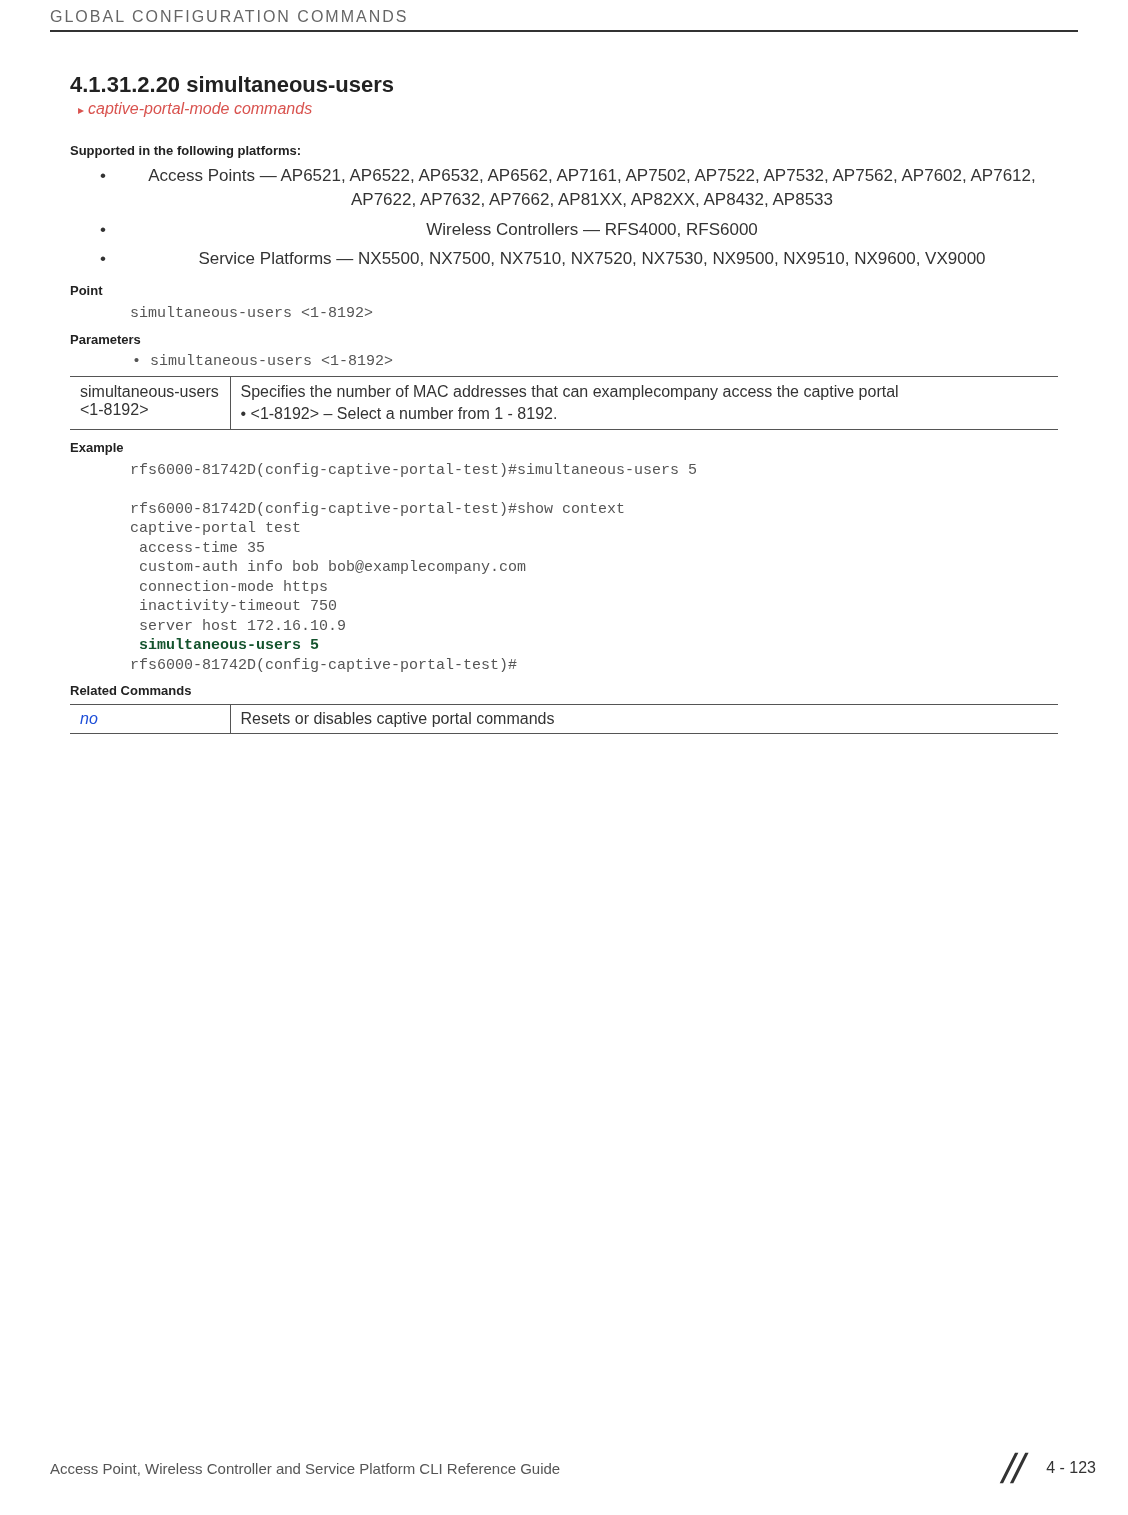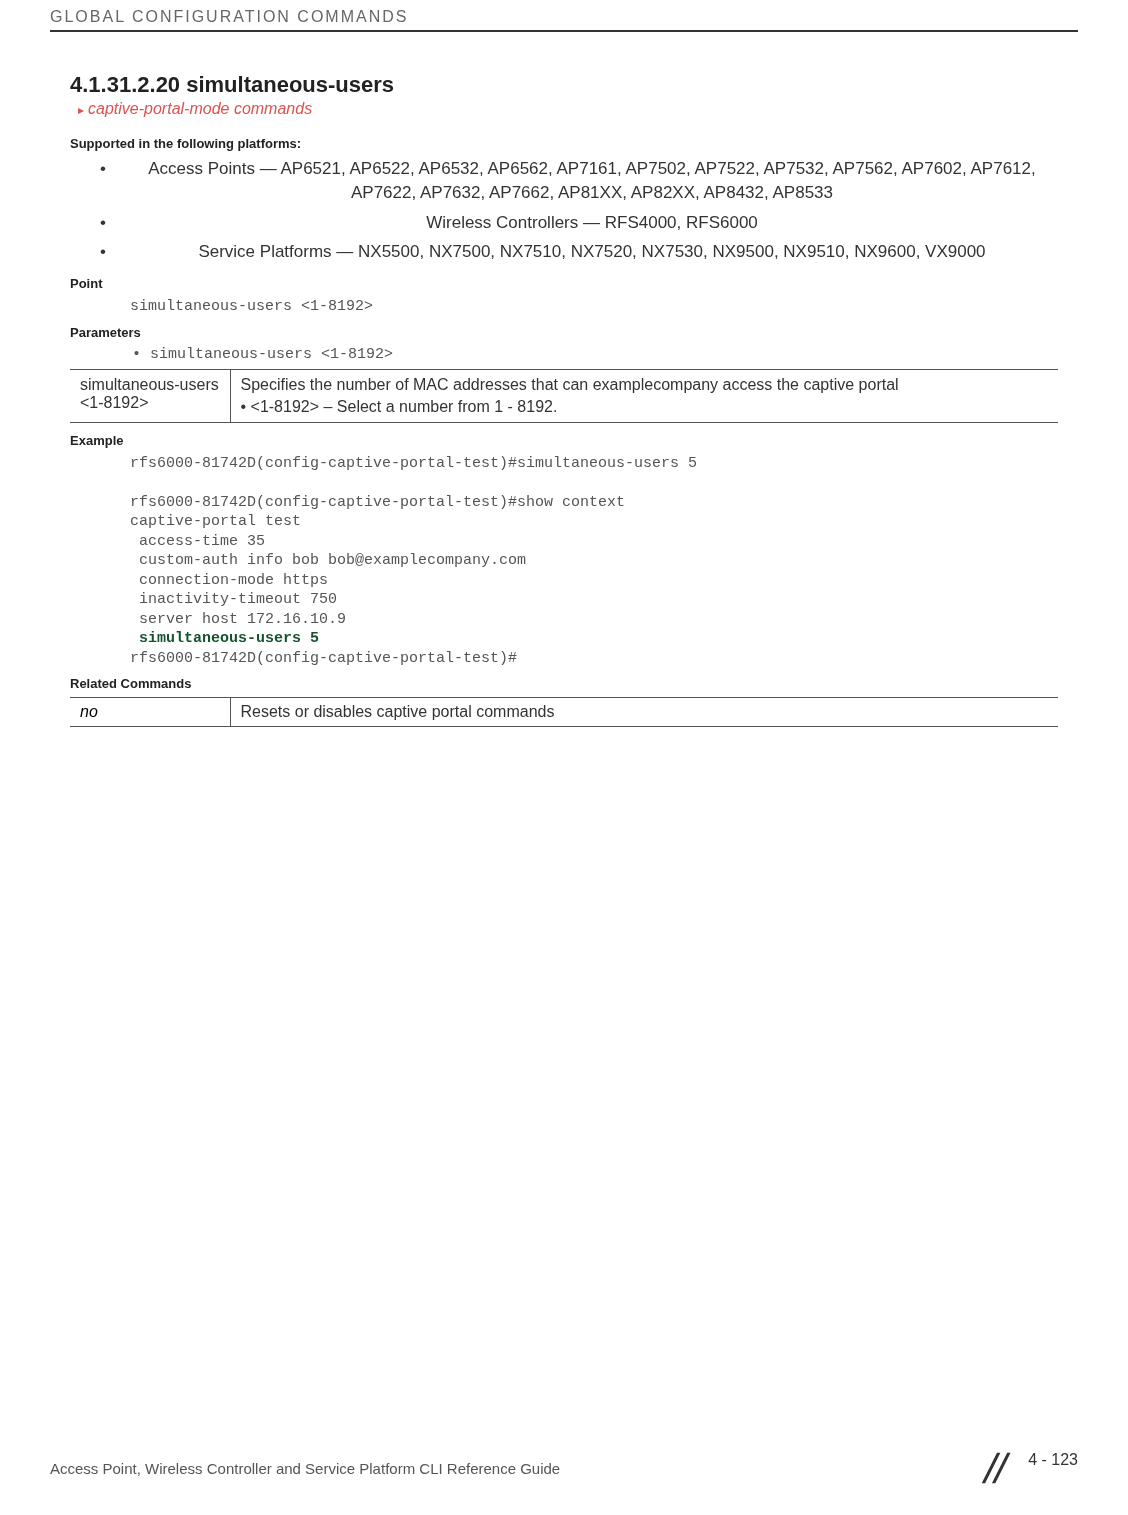--- a/index.html
+++ b/index.html
@@ -30,21 +30,21 @@
     .section-number {
       font-weight: 700;
       font-size: 22px;
       margin-bottom: 2px;
     }
     .arrow-link {
       color: #d9534f;
       font-style: italic;
       font-size: 16px;
       margin-left: 8px;
-      margin-bottom: 18px;
+      margin-bottom: 25px;
       display: block;
     }
     .arrow-link::before {
       content: "▸";
       font-style: normal;
       margin-right: 4px;
       font-size: 12px;
     }
     .body-text {
       font-size: 17px;
@@ -129,38 +129,39 @@
     .related-table td {
       border-top: 1px solid #555;
       border-bottom: 1px solid #555;
       padding: 5px 10px;
       font-size: 16px;
       color: #333;
     }
     .related-table tr td:first-child {
       border-right: 1px solid #555;
       width: 160px;
-      color: #000000;
+      color: #1d4ed8;
       font-style: italic;
     }
     .footer {
       position: absolute;
       bottom: 30px;
       left: 50px;
-      right: 50px;
+      right: 32px;
       display: flex;
       align-items: center;
       justify-content: space-between;
     }
     .footer-title {
       font-size: 15px;
       color: #555;
     }
     .footer-right {
       display: flex;
+      align-items: center;
       gap: 14px;
     }
     .page-no { font-size: 16px; color: #333; }
     .zebra {
       width: 34px;
       height: 34px;
     }
   </style>
 </head>
 <body>

